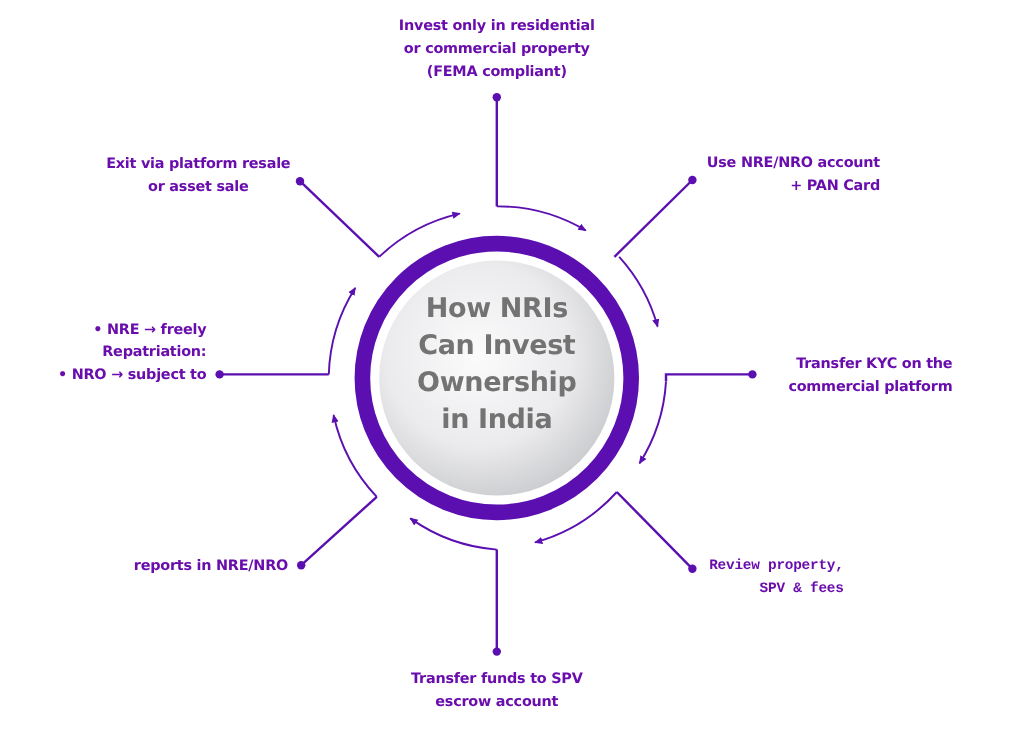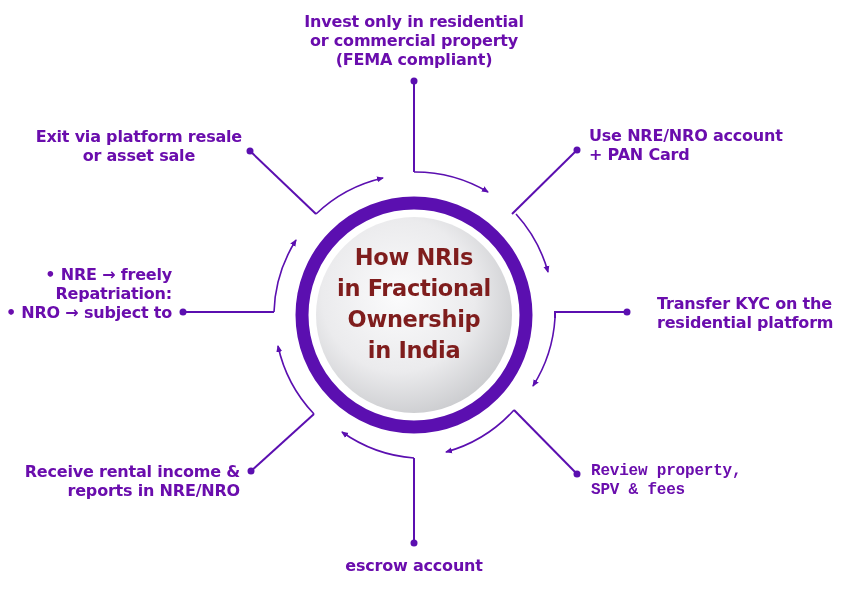--- a/index.html
+++ b/index.html
@@ -1,28 +1,28 @@
 <!DOCTYPE html>
 <html><head>
 <meta charset="utf-8">
 <style>
   html, body { margin: 0; padding: 0; background: #ffffff; }
   body { width: 855px; height: 609px; position: relative; overflow: hidden;
          font-family: "DejaVu Sans", sans-serif; }
   #diagram { position: absolute; left: 0; top: 0; width: 855px; height: 609px; }
-  .label { position: absolute; color: #6a0dad; font-weight: bold; font-size: 16px;
+  .label { position: absolute; color: #6a0dad; font-weight: bold; font-size: 12px;
            line-height: 19px; letter-spacing: -0.2px; white-space: nowrap; }
   .label .line { display: block; }
   .center-title { position: absolute; left: 314px; top: 242px; width: 200px;
-                  text-align: center; color: #7f1d1d; font-weight: bold;
+                  text-align: center; color: #737373; font-weight: bold;
                   font-size: 22.5px; line-height: 31px; letter-spacing: -0.3px; }
   .center-title span { display: block; }
   .c { text-align: center; }
   .r { text-align: right; }
-  .l { text-align: left; }
+  .l { text-align: right; }
 </style>
 </head>
 <body>
 
 <svg id="diagram" viewBox="0 0 855 609" xmlns="http://www.w3.org/2000/svg">
   <defs>
     <radialGradient id="discGrad" cx="0.42" cy="0.4" r="0.65">
       <stop offset="0" stop-color="#fbfbfc"></stop>
       <stop offset="0.6" stop-color="#ebebed"></stop>
       <stop offset="1" stop-color="#c9cacd"></stop>
@@ -66,52 +66,52 @@
     <circle cx="577" cy="474" r="3.5"></circle>
     <circle cx="414" cy="543" r="3.5"></circle>
     <circle cx="251" cy="471" r="3.5"></circle>
     <circle cx="183" cy="312" r="3.5"></circle>
     <circle cx="250" cy="151" r="3.5"></circle>
   </g>
 </svg>
 
 <div class="center-title">
   <span>How NRIs</span>
-  <span>in Fractional</span>
+  <span>Can Invest</span>
   <span>Ownership</span>
   <span>in India</span>
 </div>
 
 <div class="label c" style="left:294px; top:12px; width:240px;">
   <span class="line">Invest only in residential</span>
   <span class="line">or commercial property</span>
   <span class="line">(FEMA compliant)</span>
 </div>
 
 <div class="label l" style="left:589px; top:126px;">
   <span class="line">Use NRE/NRO account</span>
   <span class="line">+ PAN Card</span>
 </div>
 
 <div class="label l" style="left:657px; top:294px;">
   <span class="line">Transfer KYC on the</span>
-  <span class="line">residential platform</span>
+  <span class="line">commercial platform</span>
 </div>
 
 <div class="label l" style="left:591px; top:462px;font-family:Liberation Mono, monospace;">
   <span class="line">Review property,</span>
   <span class="line">SPV &amp; fees</span>
 </div>
 
 <div class="label c" style="left:304px; top:556px; width:220px;">
+  <span class="line">Transfer funds to SPV</span>
   <span class="line">escrow account</span>
 </div>
 
 <div class="label r" style="right:615px; top:462px;">
-  <span class="line">Receive rental income &amp;</span>
   <span class="line">reports in NRE/NRO</span>
 </div>
 
 <div class="label r" style="right:683px; top:265px;">
   <span class="line">• NRE → freely</span>
   <span class="line">Repatriation:</span>
   <span class="line">• NRO → subject to</span>
 </div>
 
 <div class="label r" style="right:613px; top:127px;text-align:center;">

